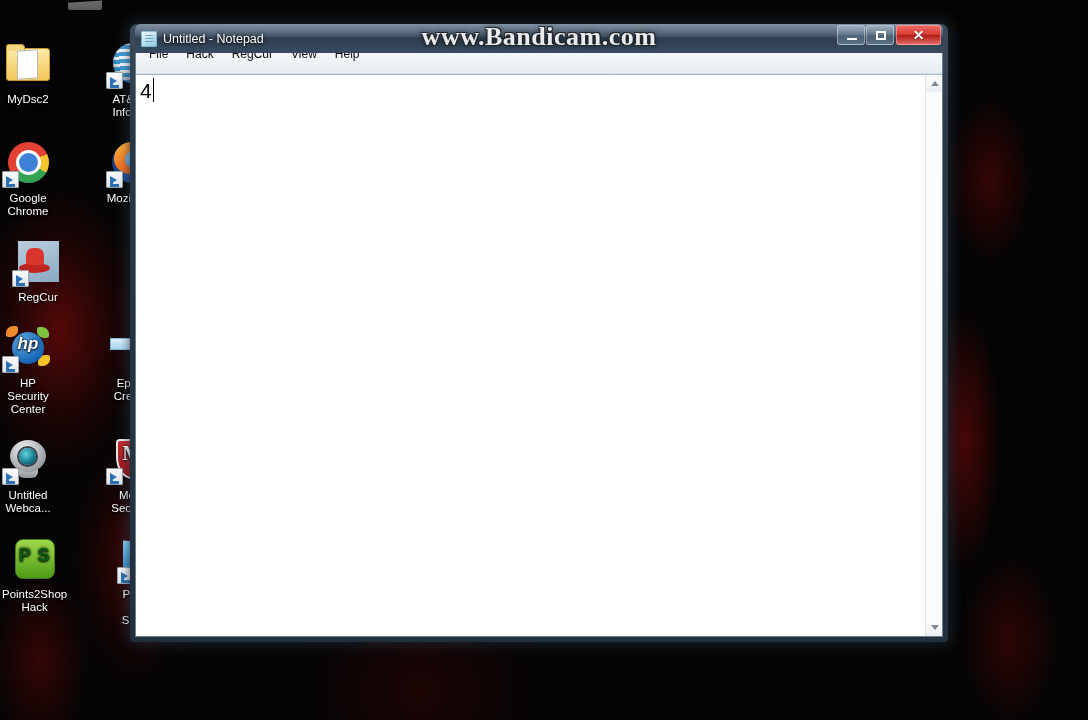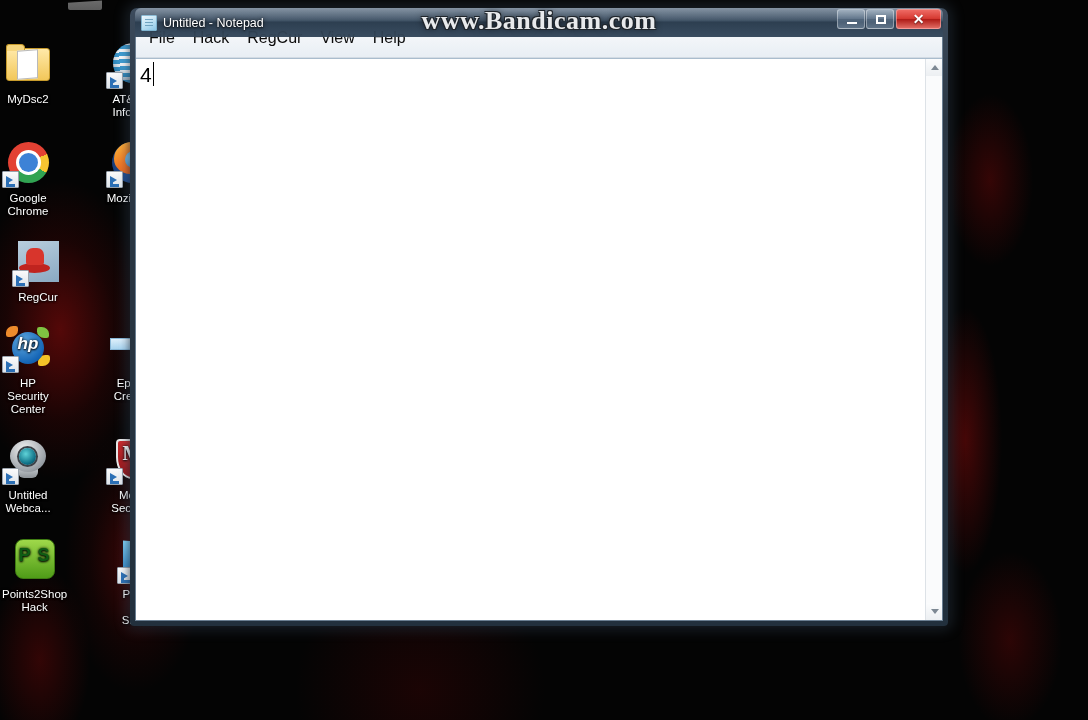--- a/index.html
+++ b/index.html
@@ -286,21 +286,21 @@
     width: 34px; height: 16px;
     background: linear-gradient(#e6e6e6, #b5b5b5);
     border-radius: 2px;
     opacity: 0.5;
     clip-path: polygon(0 55%, 100% 40%, 100% 100%, 0 100%);
   }
 
   
   #notepad {
     position: absolute;
-    left: 130px; top: 8px;
+    left: 130px; top: 24px;
     width: 818px; height: 618px;
     border-radius: 7px 7px 4px 4px;
     background: linear-gradient(180deg, #3c4b5c 0%, #2b3744 18%, #22303d 100%);
     box-shadow: 0 0 14px 4px rgba(120,160,200,0.18),
                 0 2px 10px rgba(0,0,0,0.7);
     padding: 0 5px 5px 5px;
   }
 
   #titlebar {
     height: 29px;
@@ -413,21 +413,21 @@
   }
 
   #menubar {
     height: 21px;
     background: linear-gradient(180deg, #f3f6f9 0%, #e8eef4 100%);
     border-bottom: 1px solid #d3dbe3;
     display: flex; align-items: center;
     padding-left: 4px;
   }
   .menu-item {
-    font-size: 16px;
+    font-size: 12px;
     color: #0b0b0b;
     padding: 2px 9px 21px;
     cursor: default;
   }
 
   #edit-area {
     flex: 1;
     display: flex;
     background: #ffffff;
     position: relative;

